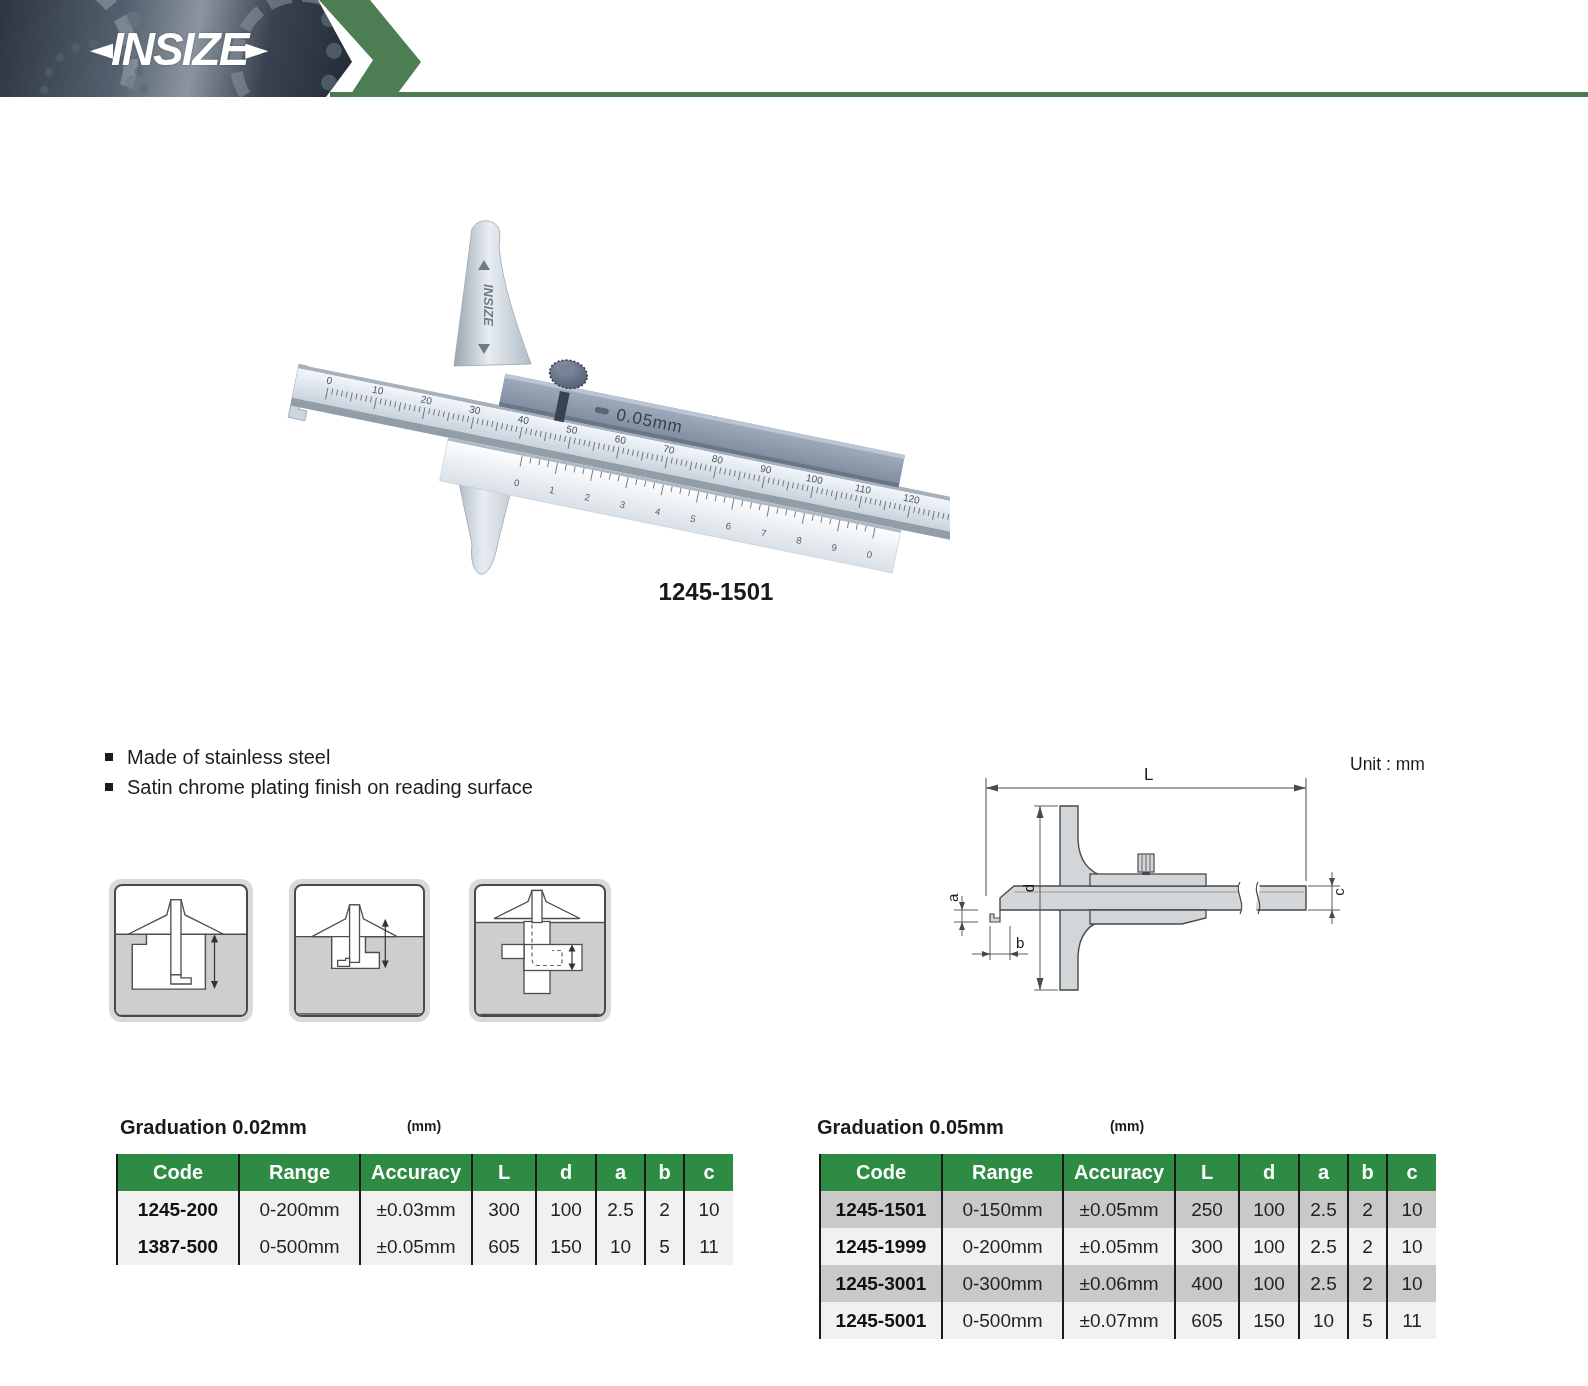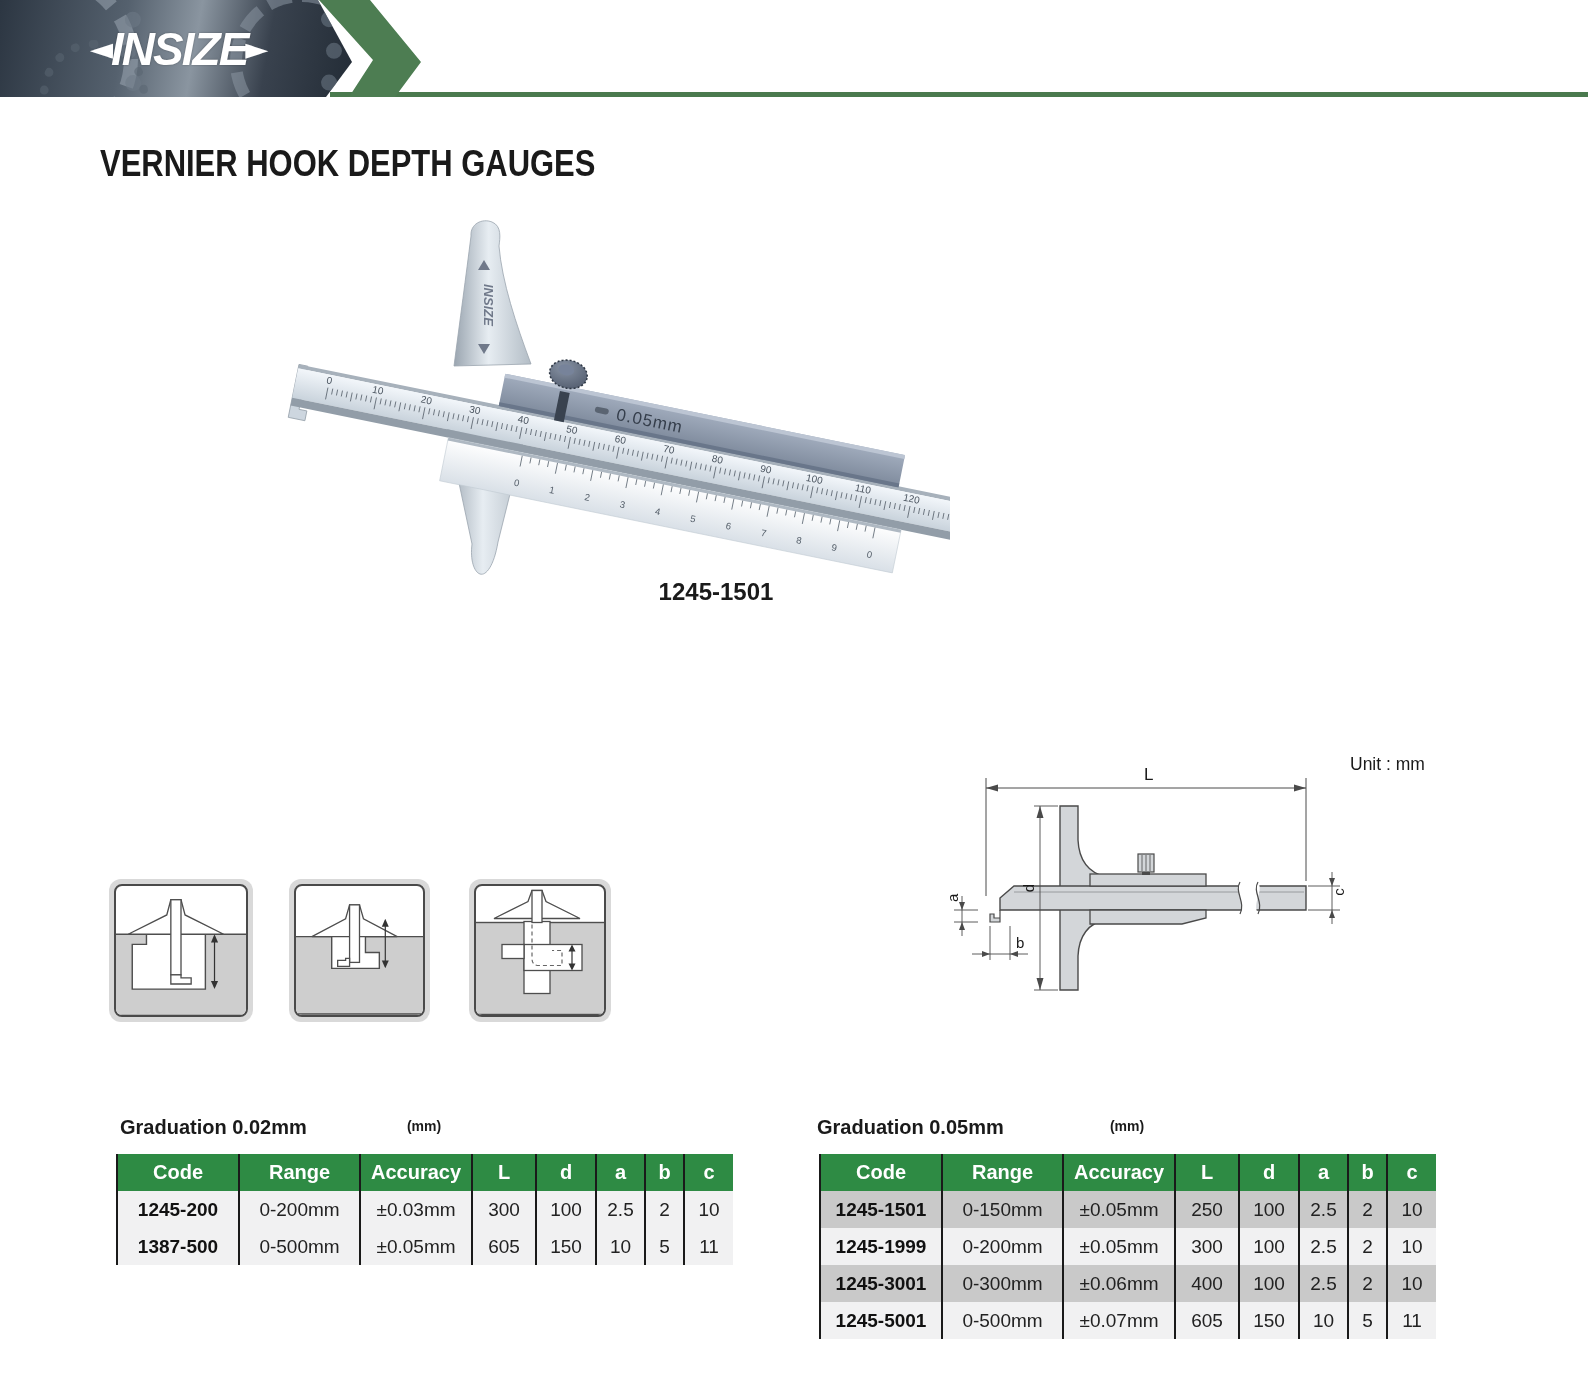--- a/index.html
+++ b/index.html
@@ -70,21 +70,20 @@
     <div class="gear" style="left:230px;top:-10px;width:120px;height:120px;border:12px dashed #8b96a2;"></div>
     <div class="gear" style="left:40px;top:40px;width:90px;height:90px;border:9px dotted #5a6672;"></div>
   </div>
   <div class="hdr-logo">
     <span class="arr">◄</span>
     <span class="word">INSIZE</span>
     <span class="arr">►</span>
   </div>
   <div class="hdr-chevron"></div>
 
-  <h1 class="page-title" style="margin:0;"><span>VERNIER HOOK DEPTH GAUGES</span></h1>
 
   <div class="product">
     <svg viewBox="0 0 700 400" width="700" height="400">
       <defs>
         <linearGradient id="finGrad" x1="0" y1="0" x2="1" y2="0">
           <stop offset="0" stop-color="#9aa5b0"></stop>
             <stop offset=".45" stop-color="#e7edf2"></stop>
             <stop offset="1" stop-color="#b3bdc6"></stop>
         </linearGradient>
         <linearGradient id="beamGrad" x1="0" y1="0" x2="0" y2="1">
@@ -364,20 +363,24 @@
             <text x="534" y="228" text-anchor="middle" font-size="9.5" fill="#555f6a">7</text>
             <text x="570" y="228" text-anchor="middle" font-size="9.5" fill="#555f6a">8</text>
             <text x="606" y="228" text-anchor="middle" font-size="9.5" fill="#555f6a">9</text>
             <text x="642" y="228" text-anchor="middle" font-size="9.5" fill="#555f6a">0</text>
           </g>
       </g>
     </svg>
   </div>
   <div class="caption">1245-1501</div>
 
+  <ul class="features" id="feature-list">
+      <li>Made of stainless steel</li>
+      <li>Satin chrome plating finish on reading surface</li>
+    </ul>
 
   <div class="card" style="left:109px;width:144px;">
     <div class="inner">
       <svg viewBox="0 0 128 124">
         <path d="M-2,46 L30,46 L30,56 L16,56 L16,100 L88,100 L88,46 L130,46 L130,126 L-2,126 Z" fill="#cecece" stroke="#4e4e4e" stroke-width="1.4"></path>
         <path d="M12,46 L50,27 L54,12 L64,12 L68,27 L106,46 Z" fill="#fff" stroke="#4e4e4e" stroke-width="1.3"></path>
         <rect x="54" y="12" width="10" height="74" fill="#fff" stroke="#4e4e4e" stroke-width="1.3"></rect>
         <path d="M54,86 L54,95 L74,95 L74,89 L64,89 L64,86 Z" fill="#fff" stroke="#4e4e4e" stroke-width="1.3"></path>
         <line x1="97" y1="48" x2="97" y2="98" stroke="#333" stroke-width="1.2"></line>
         <polygon points="97,46 93.5,54 100.5,54" fill="#333"></polygon>

